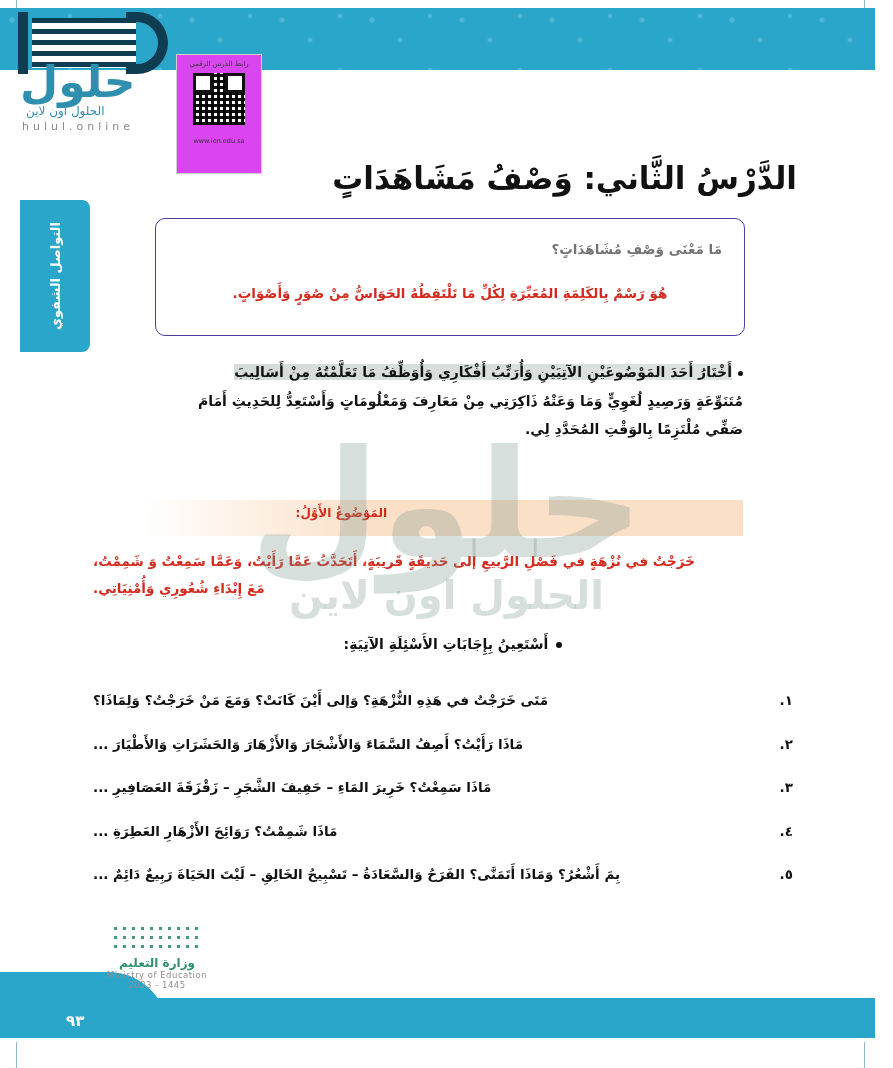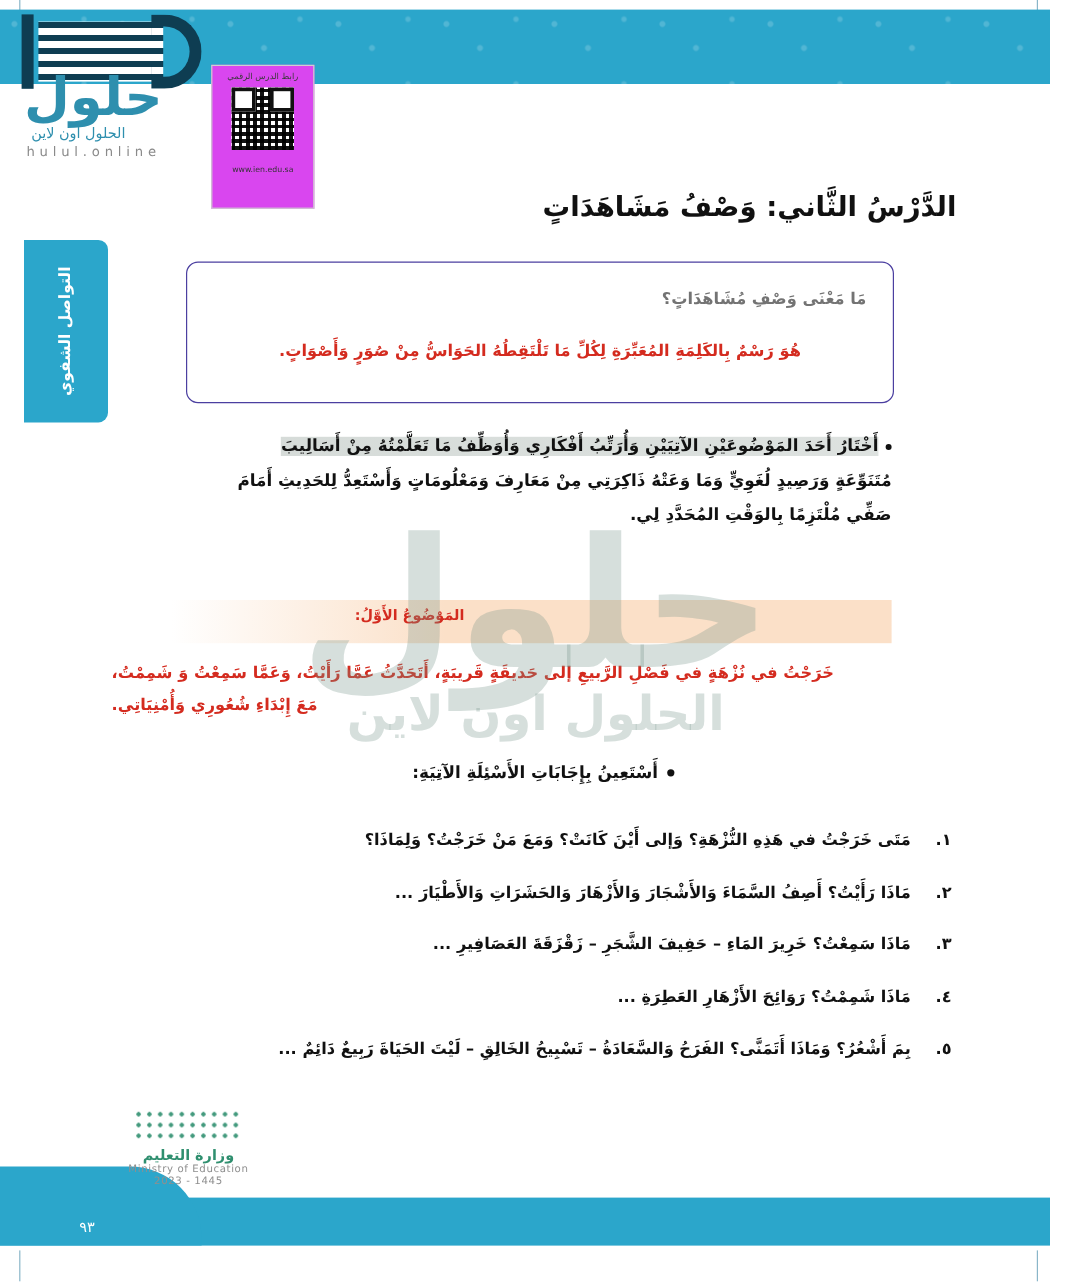--- a/index.html
+++ b/index.html
@@ -200,21 +200,21 @@
     color: #ffffff;
     font-size: 13px;
     font-weight: bold;
   }
 
   
   .lesson-title {
     position: absolute;
     top: 160px;
     right: 96px;
-    font-size: 23px;
+    font-size: 31px;
     font-weight: bold;
     color: #111;
     letter-spacing: 0px;
   }
 
   .definition-box {
     position: absolute;
     top: 218px;
     right: 148px;
     width: 590px;
@@ -328,21 +328,21 @@
     font-size: 13.5px;
     font-weight: bold;
     color: #111;
     margin-bottom: 22px;
     line-height: 1.6;
     display: flex;
     gap: 12px;
     align-items: baseline;
   }
   .q-num { min-width: 22px; text-align: right; }
-  .q-text { flex: 1; text-align: right; }
+  .q-text { flex: 1; text-align: left; }
 
   
   .watermark {
     position: absolute;
     top: 430px;
     left: 0;
     width: 893px;
     height: 300px;
     z-index: 3;
     pointer-events: none;
@@ -388,22 +388,22 @@
     right: 0;
     width: 18px;
     height: 40px;
     background: #ffffff;
   }
   .page-number {
     position: absolute;
     left: 66px;
     bottom: 38px;
     color: #ffffff;
-    font-size: 12px;
-    font-weight: normal;
+    font-size: 15px;
+    font-weight: bold;
     z-index: 5;
   }
 
   .moe-logo {
     position: absolute;
     left: 92px;
     bottom: 78px;
     width: 130px;
     text-align: center;
     z-index: 5;

